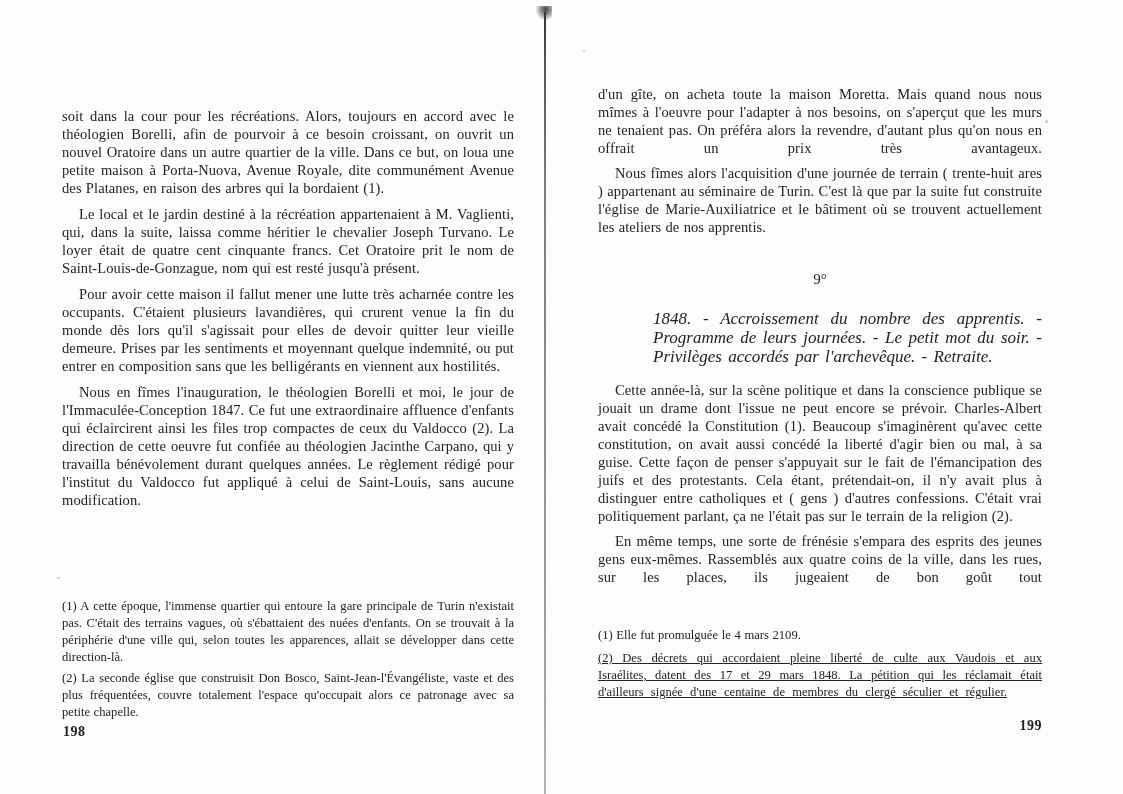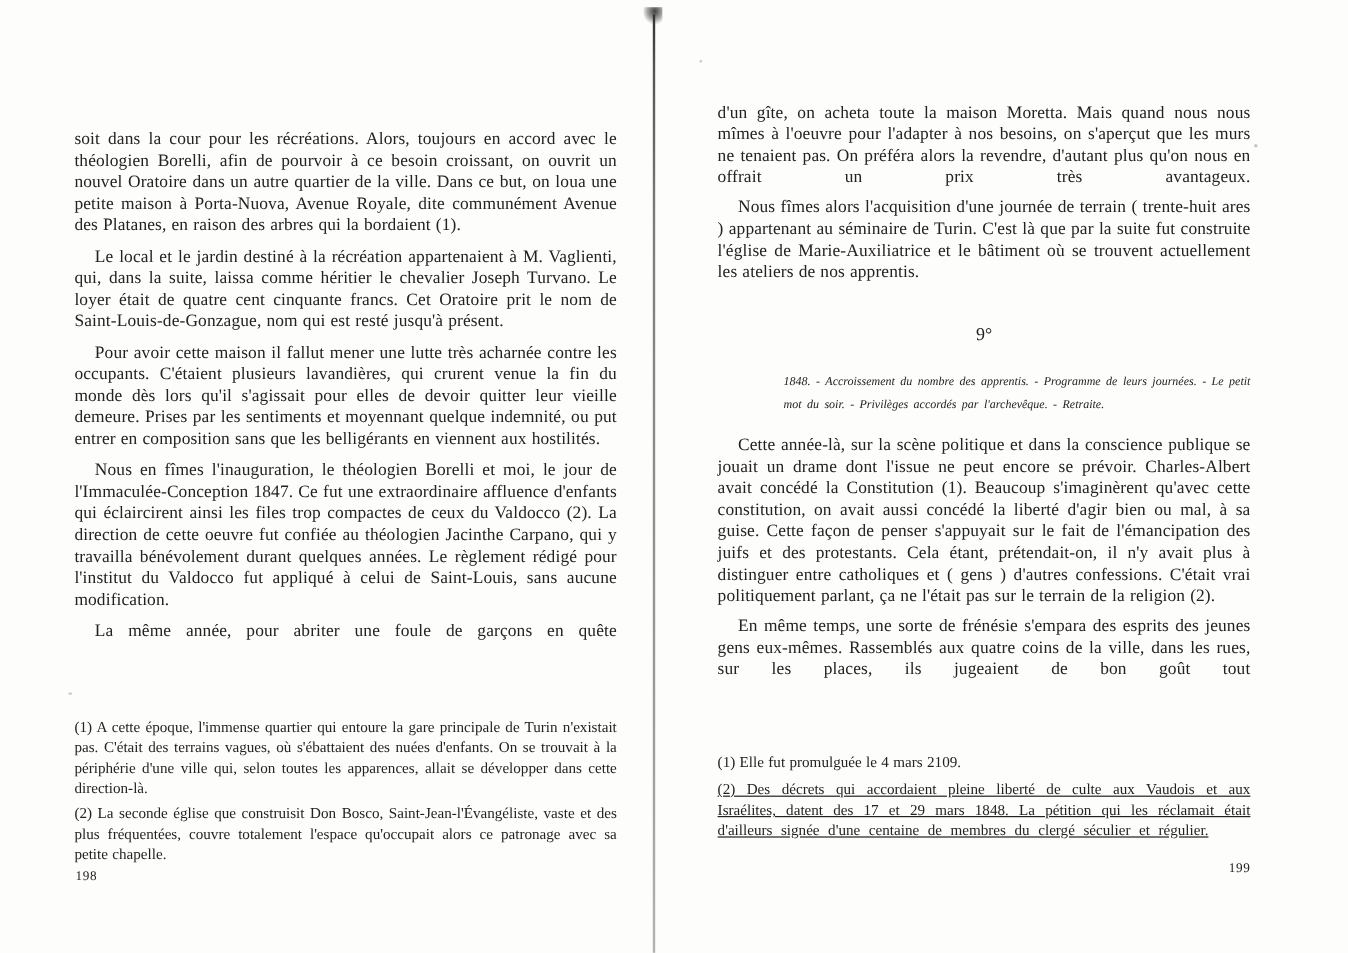--- a/index.html
+++ b/index.html
@@ -42,21 +42,21 @@
   .section-num {
     margin-top: 34px;
     text-align: center;
     font-size: 15px;
     line-height: 18px;
   }
 
   .section-summary {
     margin: 21px 0 0 55px;
     font-style: italic;
-    font-size: 10px;
+    font-size: 17px;
     line-height: 19px;
     text-align: justify;
     word-spacing: 2px;
   }
 
   .para-after-summary { margin-top: 15px !important; }
 
   .footnotes { position: absolute; left: 0; right: 0; }
   .left-page  .footnotes { top: 598px; }
   .right-page .footnotes { top: 627px; }
@@ -65,22 +65,23 @@
     font-size: 12.6px;
     line-height: 17px;
     text-align: justify;
     word-spacing: 0.5px;
   }
   .right-page .footnotes p.wide { word-spacing: 4px; text-decoration: underline; }
   .right-page .footnotes p { margin-bottom: 6px; }
 
   .pagenum {
     position: absolute;
-    font-size: 11px;
+    font-size: 14px;
     letter-spacing: 0.5px;
+    font-weight: bold;
   }
   .left-page  .pagenum { top: 724px; left: 1px; }
   .right-page .pagenum { top: 718px; right: 0; text-align: center; }
 
   
   .gutter-line {
     position: absolute;
     left: 544px;
     top: 12px;
     width: 2px;
@@ -109,21 +110,20 @@
 <body>
 
 <div>
 
   <section class="page left-page">
     <div class="page-body">
       <p>soit dans la cour pour les récréations. Alors, toujours en accord avec le théologien Borelli, afin de pourvoir à ce besoin croissant, on ouvrit un nouvel Oratoire dans un autre quartier de la ville. Dans ce but, on loua une petite maison à Porta-Nuova, Avenue Royale, dite communément Avenue des Platanes, en raison des arbres qui la bordaient (1).</p>
       <p class="indent">Le local et le jardin destiné à la récréation appartenaient à M. Vaglienti, qui, dans la suite, laissa comme héritier le chevalier Joseph Turvano. Le loyer était de quatre cent cinquante francs. Cet Oratoire prit le nom de Saint-Louis-de-Gonzague, nom qui est resté jusqu'à présent.</p>
       <p class="indent">Pour avoir cette maison il fallut mener une lutte très acharnée contre les occupants. C'étaient plusieurs lavandières, qui crurent venue la fin du monde dès lors qu'il s'agissait pour elles de devoir quitter leur vieille demeure. Prises par les sentiments et moyennant quelque indemnité, ou put entrer en composition sans que les belligérants en viennent aux hostilités.</p>
       <p class="indent">Nous en fîmes l'inauguration, le théologien Borelli et moi, le jour de l'Immaculée-Conception 1847. Ce fut une extraordinaire affluence d'enfants qui éclaircirent ainsi les files trop compactes de ceux du Valdocco (2). La direction de cette oeuvre fut confiée au théologien Jacinthe Carpano, qui y travailla bénévolement durant quelques années. Le règlement rédigé pour l'institut du Valdocco fut appliqué à celui de Saint-Louis, sans aucune modification.</p>
-      <p class="indent fill-last">La même année, pour abriter une foule de garçons en quête</p>
     </div>
     <div class="footnotes">
       <p>(1) A cette époque, l'immense quartier qui entoure la gare principale de Turin n'existait pas. C'était des terrains vagues, où s'ébattaient des nuées d'enfants. On se trouvait à la périphérie d'une ville qui, selon toutes les apparences, allait se développer dans cette direction-là.</p>
       <p>(2) La seconde église que construisit Don Bosco, Saint-Jean-l'Évangéliste, vaste et des plus fréquentées, couvre totalement l'espace qu'occupait alors ce patronage avec sa petite chapelle.</p>
     </div>
     <div class="pagenum">198</div>
   </section>
 
   <div class="gutter-smudge"></div>
   <div class="gutter-line"></div>

